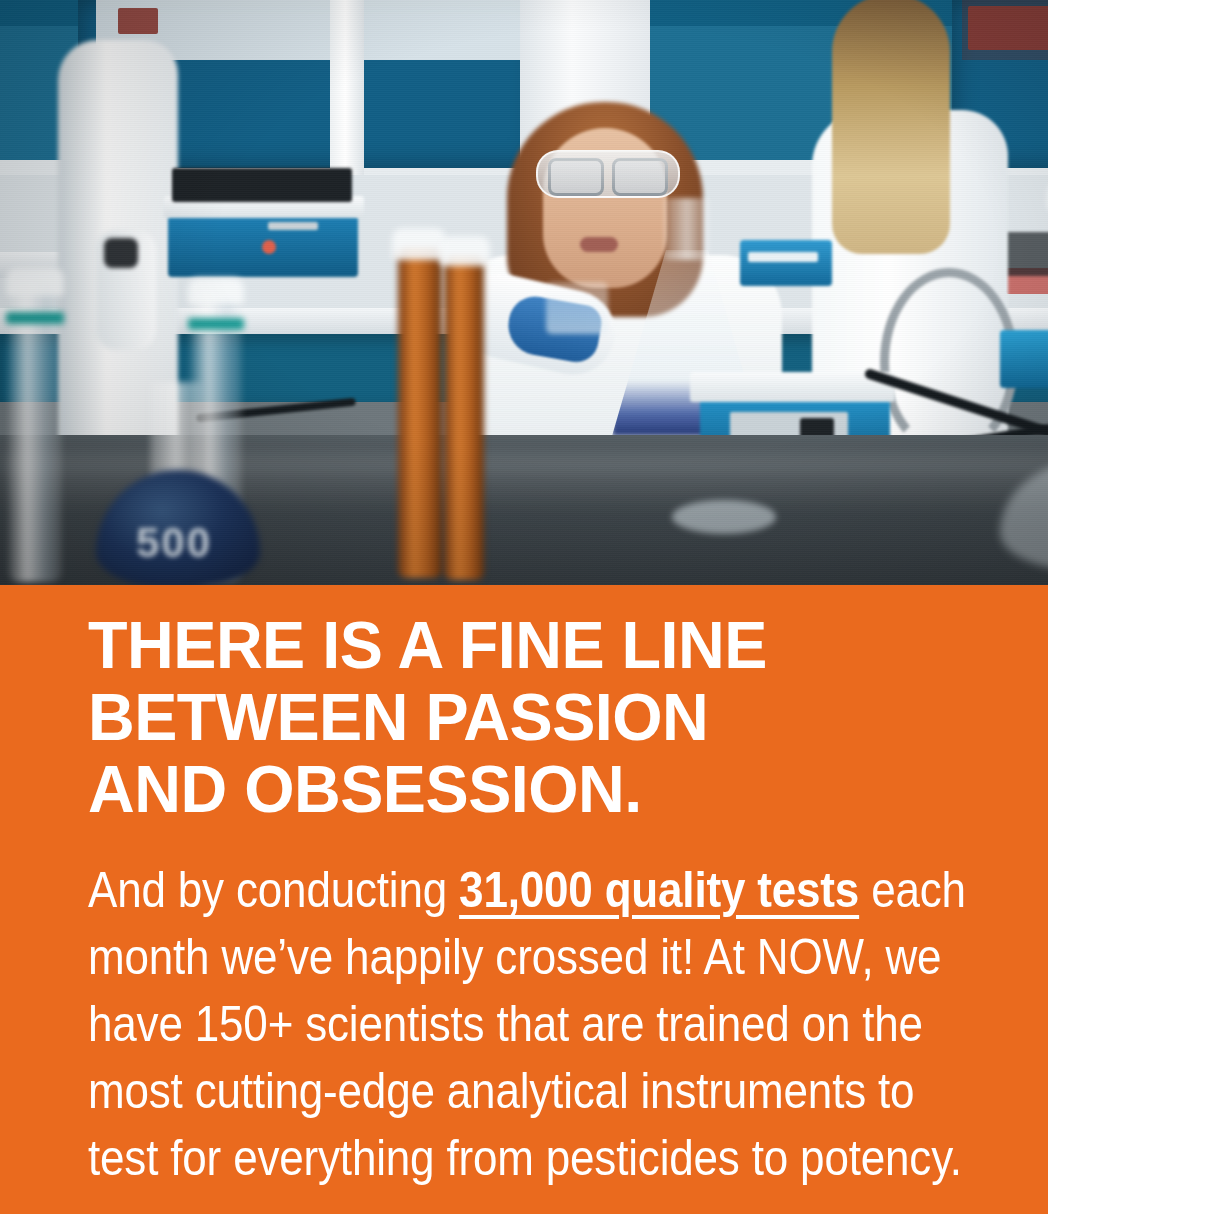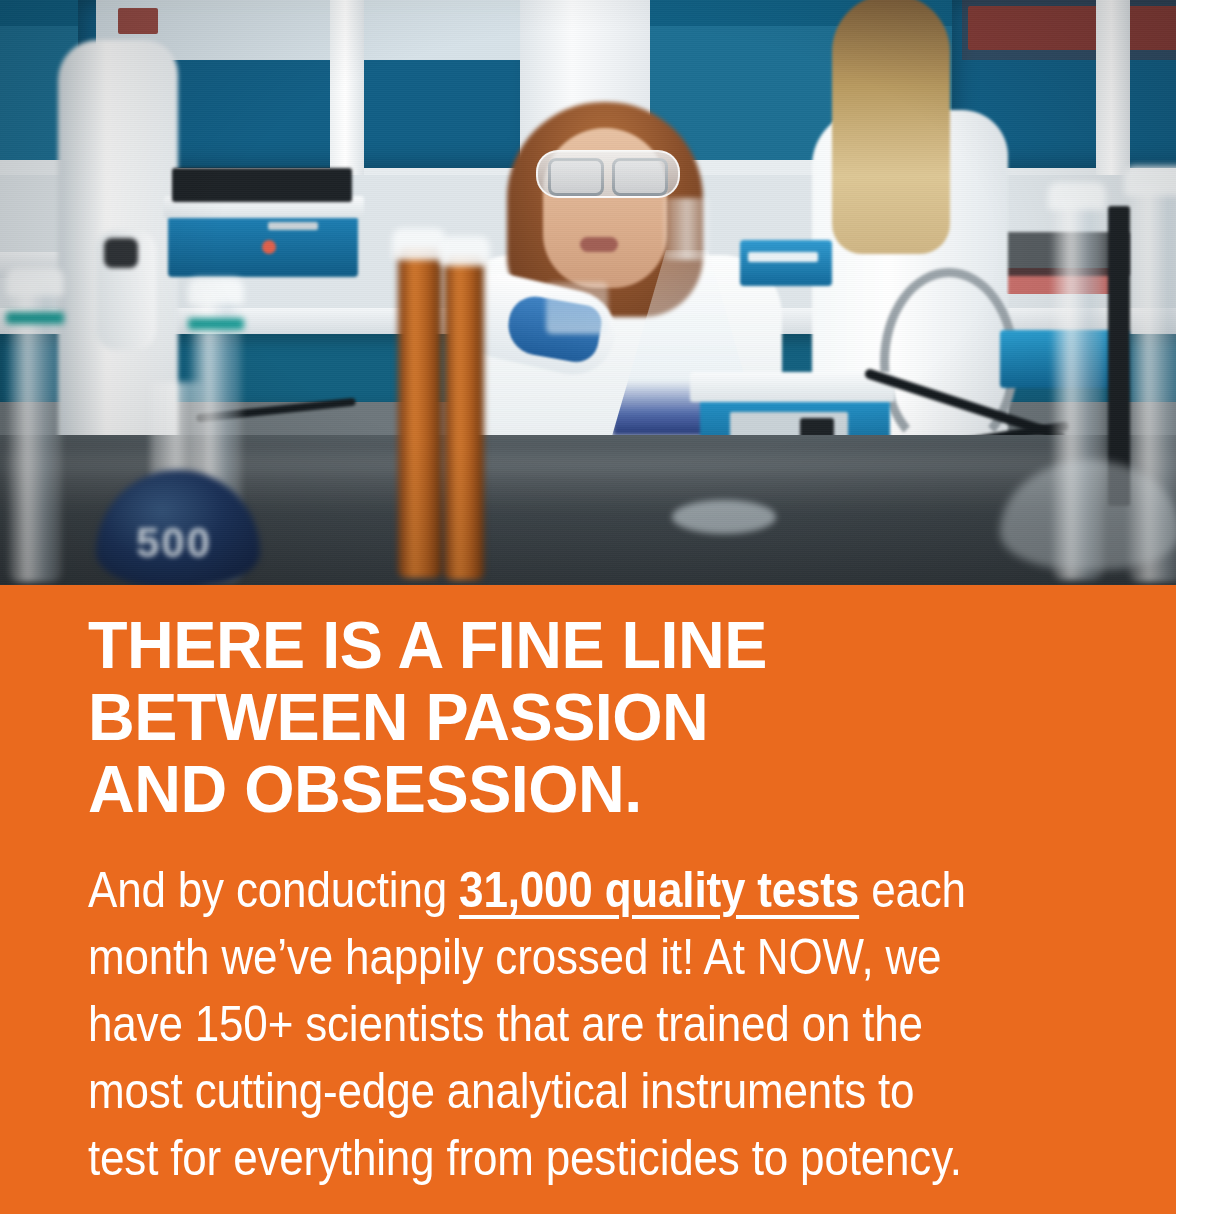--- a/index.html
+++ b/index.html
@@ -7,21 +7,21 @@
     margin: 0;
     padding: 0;
     background: #ffffff;
   }
   body {
     font-family: "Liberation Sans", "DejaVu Sans", sans-serif;
   }
 
   .promo-card {
     position: relative;
-    width: 1176px;
+    width: 1048px;
     height: 1214px;
     overflow: hidden;
     background: #7dd3fc;
   }
 
   
   .photo {
     position: relative;
     width: 1214px;
     height: 585px;

